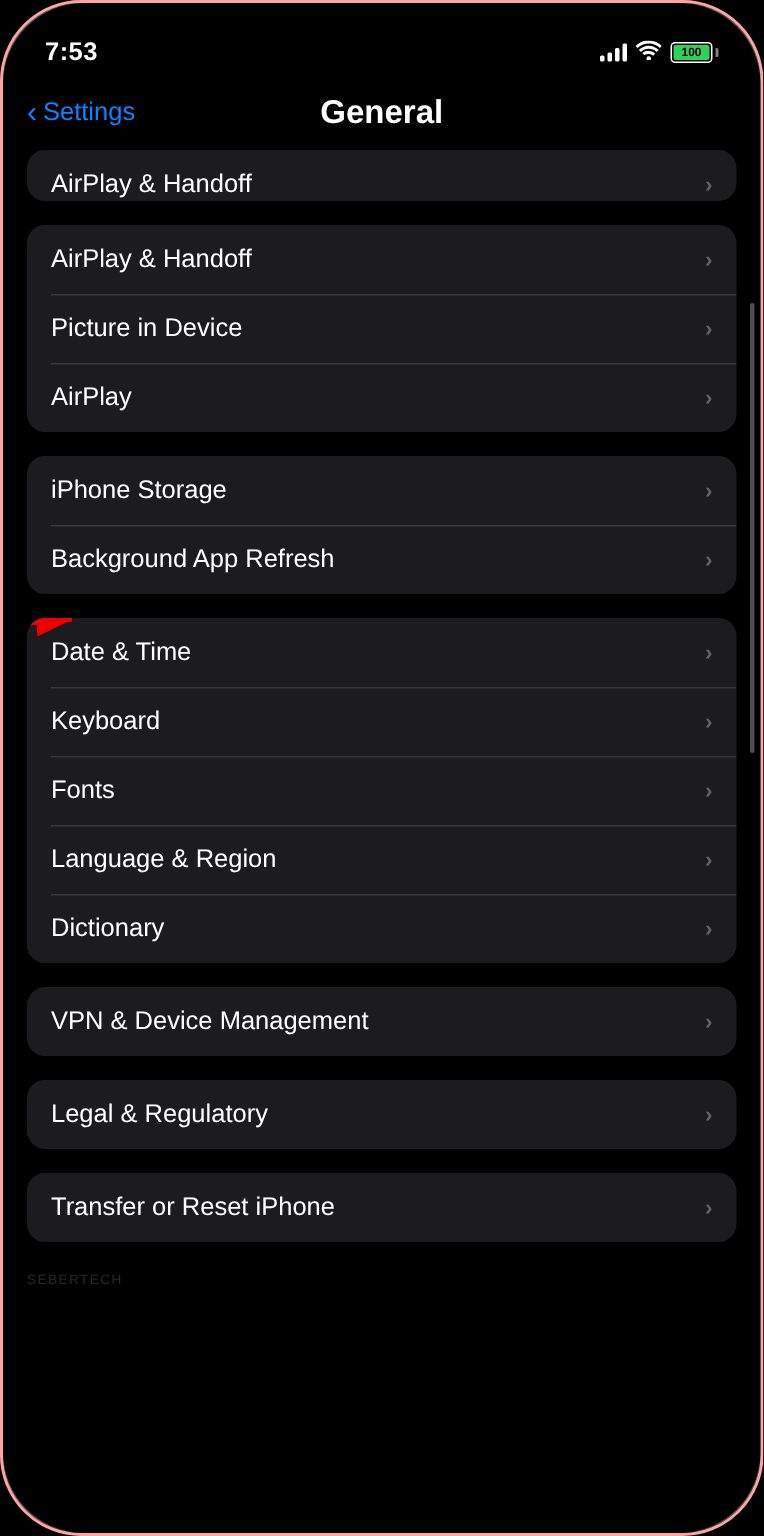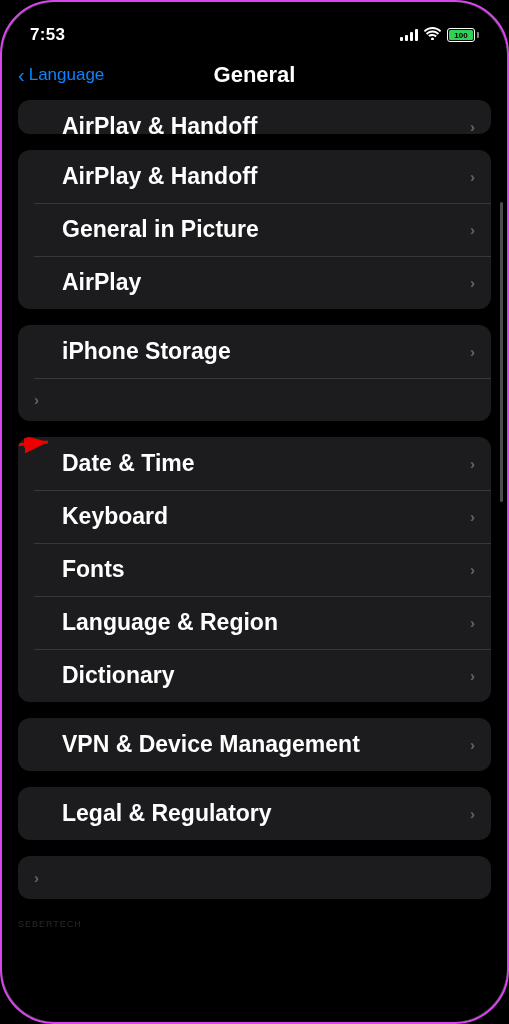--- a/index.html
+++ b/index.html
@@ -13,21 +13,21 @@
       font-family: -apple-system, BlinkMacSystemFont, 'SF Pro Text', 'Helvetica Neue', sans-serif;
     }
 
     .phone-shell {
       width: 509px;
       height: 1024px;
       background: #1a1a1a;
       border-radius: 54px;
       position: relative;
       overflow: hidden;
-      border: 2px solid #d946ef;
+      border: 2px solid #fca5a5;
       box-shadow: inset 0 0 0 1px #555, 0 0 40px rgba(0,0,0,0.8);
     }
 
     
     .btn-side-left-top {
       position: absolute;
       left: -4px;
       top: 160px;
       width: 4px;
       height: 36px;
@@ -227,24 +227,23 @@
       content: '';
       position: absolute;
       bottom: 0;
       left: 16px;
       right: 0;
       height: 0.5px;
       background: #38383a;
     }
 
     .settings-row-label {
-      font-size: 23px;
+      font-size: 17px;
       color: #fff;
-      font-weight: 700;
-      margin-left: 28px;
+      font-weight: 400;
     }
 
     .settings-row-right {
       display: flex;
       align-items: center;
       gap: 6px;
     }
 
     .chevron-right {
       color: #636366;
@@ -305,21 +304,21 @@
             <span class="battery-text" style="font-size:8px;color:#000;font-weight:700;">100</span>
           </div>
           <div class="battery-tip"></div>
         </div>
       </div>
     </div>
 
     <div class="nav-header">
       <div class="back-button">
         <span class="back-chevron">‹</span>
-        <span>Language</span>
+        <span>Settings</span>
       </div>
       <span class="nav-title">General</span>
     </div>
 
     <div class="scroll-content">
 
       <div class="settings-group" style="height:34px; overflow:hidden; margin-bottom:16px;">
         <div class="settings-row">
           <span class="settings-row-label">AirPlay &amp; Handoff</span>
           <div class="settings-row-right">
@@ -329,41 +328,42 @@
       </div>
 
       <div class="settings-group">
         <div class="settings-row">
           <span class="settings-row-label">AirPlay &amp; Handoff</span>
           <div class="settings-row-right">
             <span class="chevron-right">›</span>
           </div>
         </div>
         <div class="settings-row">
-          <span class="settings-row-label">General in Picture</span>
+          <span class="settings-row-label">Picture in Device</span>
           <div class="settings-row-right">
             <span class="chevron-right">›</span>
           </div>
         </div>
         <div class="settings-row">
           <span class="settings-row-label">AirPlay</span>
           <div class="settings-row-right">
             <span class="chevron-right">›</span>
           </div>
         </div>
       </div>
 
       <div class="settings-group">
         <div class="settings-row">
           <span class="settings-row-label">iPhone Storage</span>
           <div class="settings-row-right">
             <span class="chevron-right">›</span>
           </div>
         </div>
         <div class="settings-row">
+          <span class="settings-row-label">Background App Refresh</span>
           <div class="settings-row-right">
             <span class="chevron-right">›</span>
           </div>
         </div>
       </div>
 
       <div class="settings-group" style="position:relative;">
         <div class="settings-row" style="position:relative;">
           <span class="settings-row-label">Date &amp; Time</span>
           <div class="settings-row-right">
@@ -421,20 +421,21 @@
         <div class="settings-row">
           <span class="settings-row-label">Legal &amp; Regulatory</span>
           <div class="settings-row-right">
             <span class="chevron-right">›</span>
           </div>
         </div>
       </div>
 
       <div class="settings-group">
         <div class="settings-row">
+          <span class="settings-row-label">Transfer or Reset iPhone</span>
           <div class="settings-row-right">
             <span class="chevron-right">›</span>
           </div>
         </div>
       </div>
 
       <div class="watermark">SEBERTECH</div>
     </div>
 
     <div class="scroll-indicator"></div>

